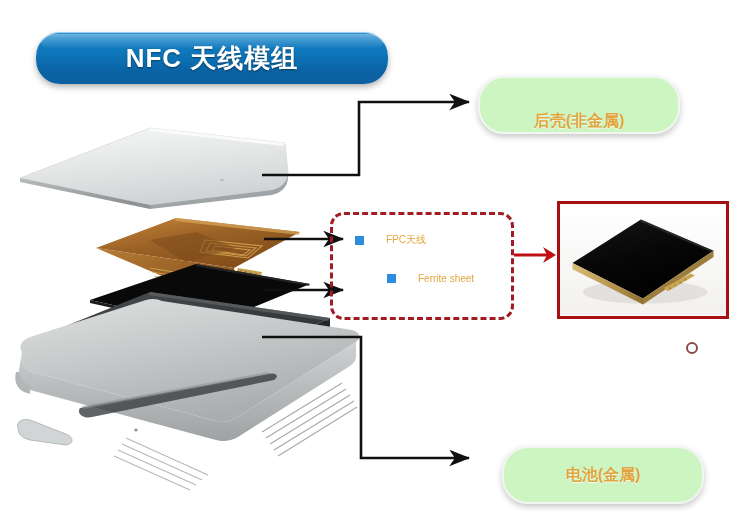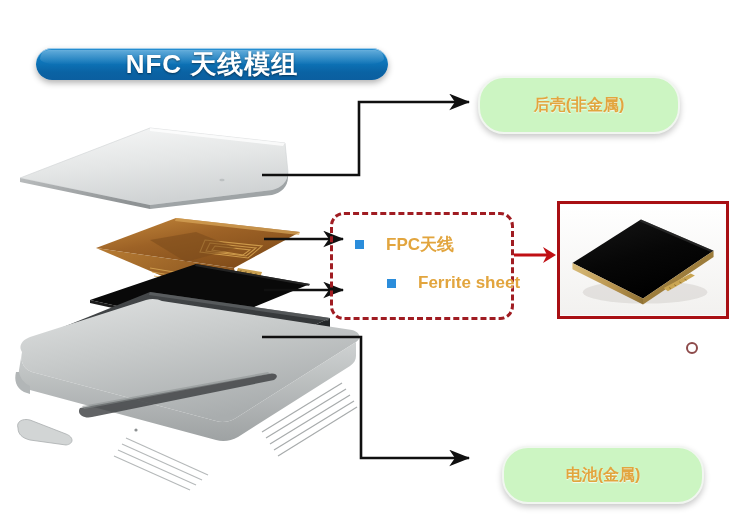--- a/index.html
+++ b/index.html
@@ -15,23 +15,23 @@
     width: 750px;
     height: 530px;
     background: #ffffff;
     overflow: hidden;
   }
 
   
   .title-pill {
     position: absolute;
     left: 36px;
-    top: 48px;
+    top: 32px;
     width: 352px;
-    height: 32px;
+    height: 52px;
     border-radius: 24px;
     background: linear-gradient(to bottom,
         #2e93d4 0%, #1581c6 12%, #0d74b8 45%, #0a63a4 75%, #0b5fa0 100%);
     box-shadow: 0 3px 6px rgba(0,0,0,0.30), inset 0 1px 0 rgba(255,255,255,0.55);
     display: flex;
     align-items: center;
     justify-content: center;
   }
   .title-pill::after {
     content: "";
@@ -64,21 +64,21 @@
     align-items: center;
     justify-content: center;
   }
   .green-box .gb-text {
     color: #e2a53e;
     font-size: 16px;
     font-weight: bold;
     text-shadow: 0 1px 1px rgba(255,255,255,0.8);
     white-space: nowrap;
   }
-  #green-box-top   { left: 478px; top: 76px;  width: 198px; height: 54px; }
+  #green-box-top   { left: 478px; top: 76px;  width: 198px; height: 54px; align-items: flex-end; }
   #green-box-bottom{ left: 502px; top: 446px; width: 198px; height: 54px; }
 
   
   .dashed-box {
     position: absolute;
     left: 330px;
     top: 212px;
     width: 178px;
     height: 102px;
     border: 3px dashed #a01c22;
@@ -96,22 +96,22 @@
   #bullet-row-1 { top: 58px; padding-left: 32px; }
   .bullet-marker {
     width: 9px;
     height: 9px;
     background: #2b8ddb;
     margin-right: 22px;
     flex: none;
   }
   .bullet-label {
     color: #e2a53e;
-    font-size: 17px;
-    font-weight: bold;
+    font-size: 10px;
+    font-weight: normal;
     text-shadow: 0 1px 1px rgba(255,255,255,0.7);
   }
 
   
   .photo-frame {
     position: absolute;
     left: 557px;
     top: 201px;
     width: 166px;
     height: 112px;

